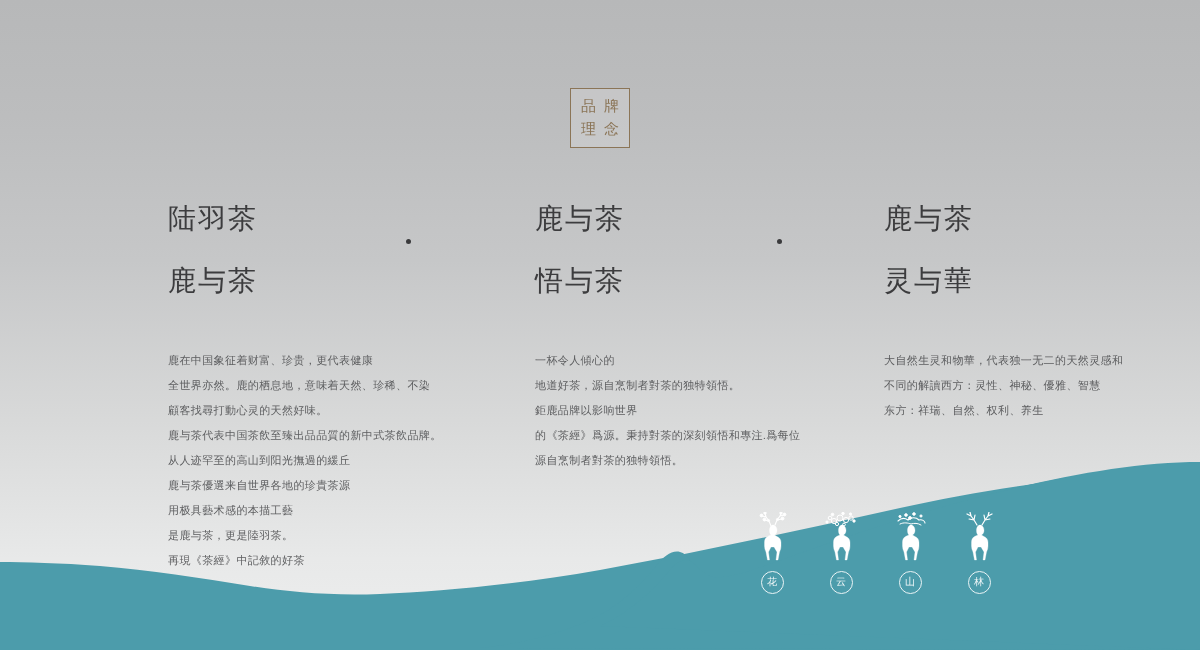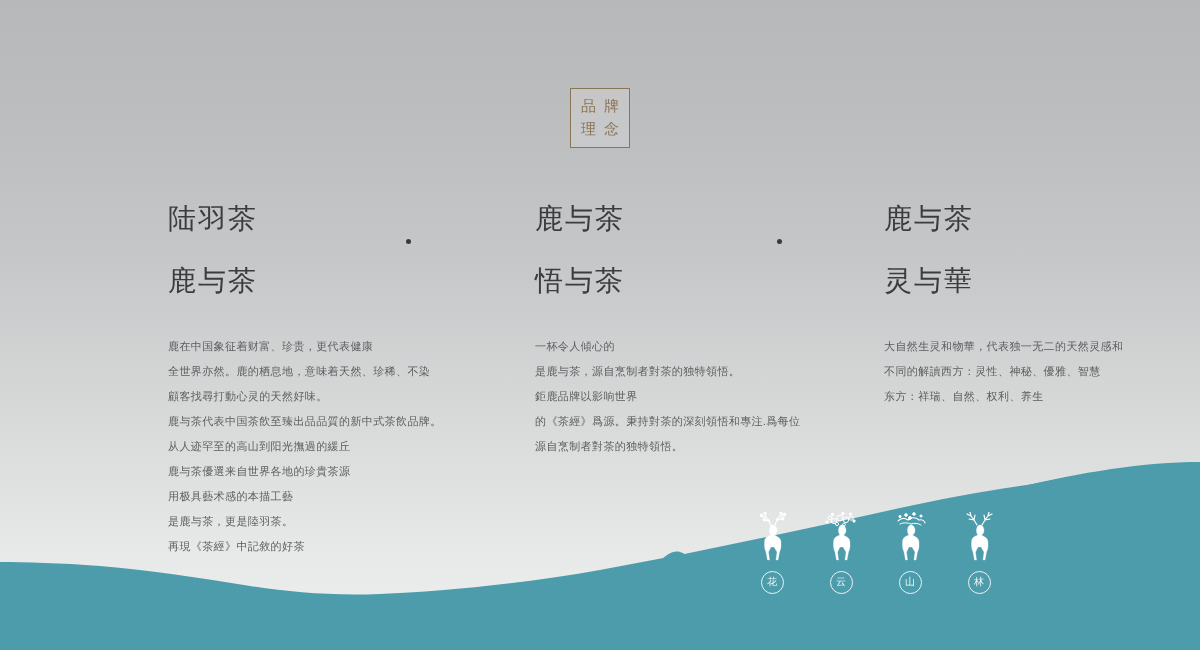--- a/index.html
+++ b/index.html
@@ -66,21 +66,21 @@
   .col-heading {
     font-size: 28px;
     line-height: 62px;
     color: #3c3c3e;
     font-family: "Liberation Serif", "DejaVu Serif", serif;
     letter-spacing: 2px;
     font-weight: 400;
     white-space: nowrap;
   }
   .col-body {
-    margin-top: 22px;
+    margin-top: 36px;
   }
   .body-line {
     font-size: 11px;
     line-height: 25px;
     color: #5c5d5f;
     font-family: "Liberation Serif", "DejaVu Serif", serif;
     letter-spacing: 0.4px;
     white-space: nowrap;
   }
   
@@ -199,21 +199,21 @@
       <div class="body-line">是鹿与茶，更是陸羽茶。</div>
       <div class="body-line">再現《茶經》中記敘的好茶</div>
     </div>
   </div>
 
   <div class="column" id="column-1">
     <div class="col-heading">鹿与茶</div>
     <div class="col-heading">悟与茶</div>
     <div class="col-body">
       <div class="body-line">一杯令人傾心的</div>
-      <div class="body-line">是鹿与茶，源自烹制者對茶的独特領悟。</div>
+      <div class="body-line">地道好茶，源自烹制者對茶的独特領悟。</div>
       <div class="body-line">鉅鹿品牌以影响世界</div>
       <div class="body-line">的《茶經》爲源。秉持對茶的深刻領悟和專注.爲每位</div>
       <div class="body-line">源自烹制者對茶的独特領悟。</div>
     </div>
   </div>
 
   <div class="column" id="column-2">
     <div class="col-heading">鹿与茶</div>
     <div class="col-heading">灵与華</div>
     <div class="col-body">

